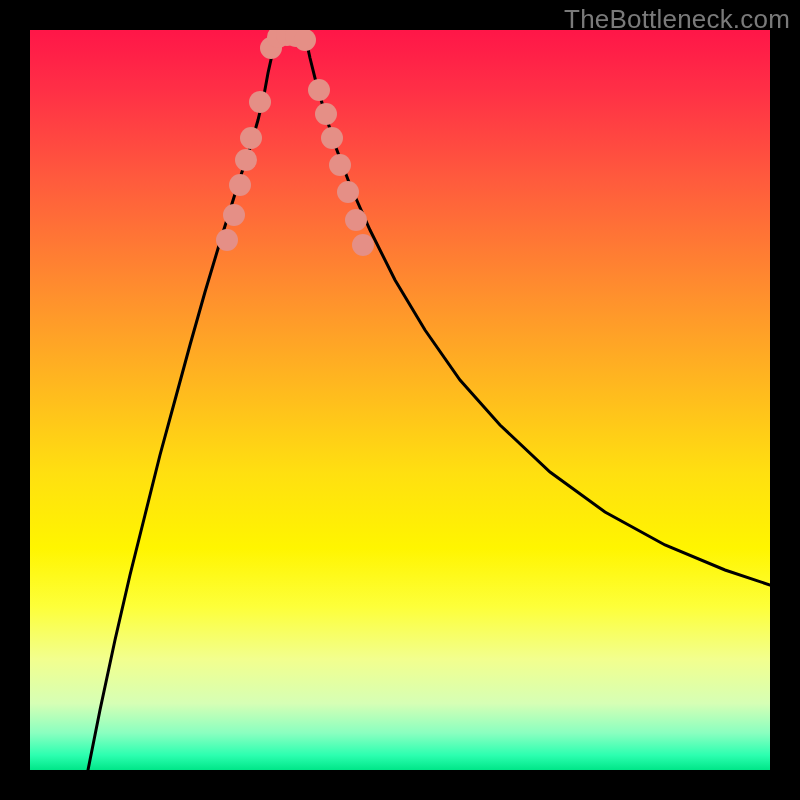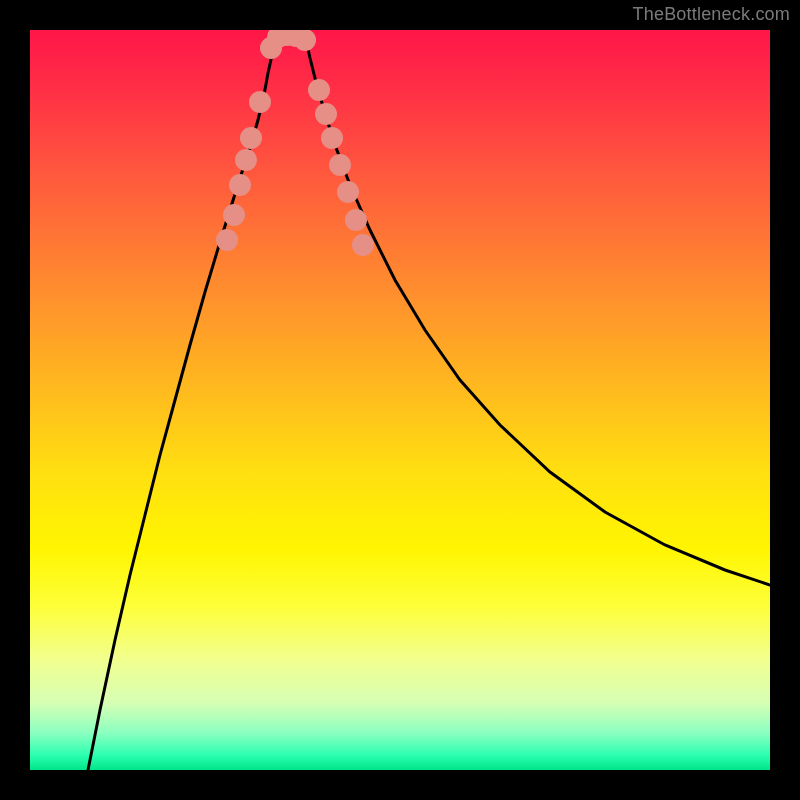--- a/index.html
+++ b/index.html
@@ -38,21 +38,21 @@
       #8affc0 95%,
       #2cffb0 98%,
       #00e688 100%
     );
   }
   .watermark {
     position: absolute;
     top: 4px;
     right: 10px;
     font-family: Arial, Helvetica, sans-serif;
-    font-size: 18px;
+    font-size: 26px;
     color: #7a7a7a;
     letter-spacing: 0.2px;
   }
   svg.curve {
     position: absolute;
     left: 0;
     top: 0;
     width: 740px;
     height: 740px;
   }

